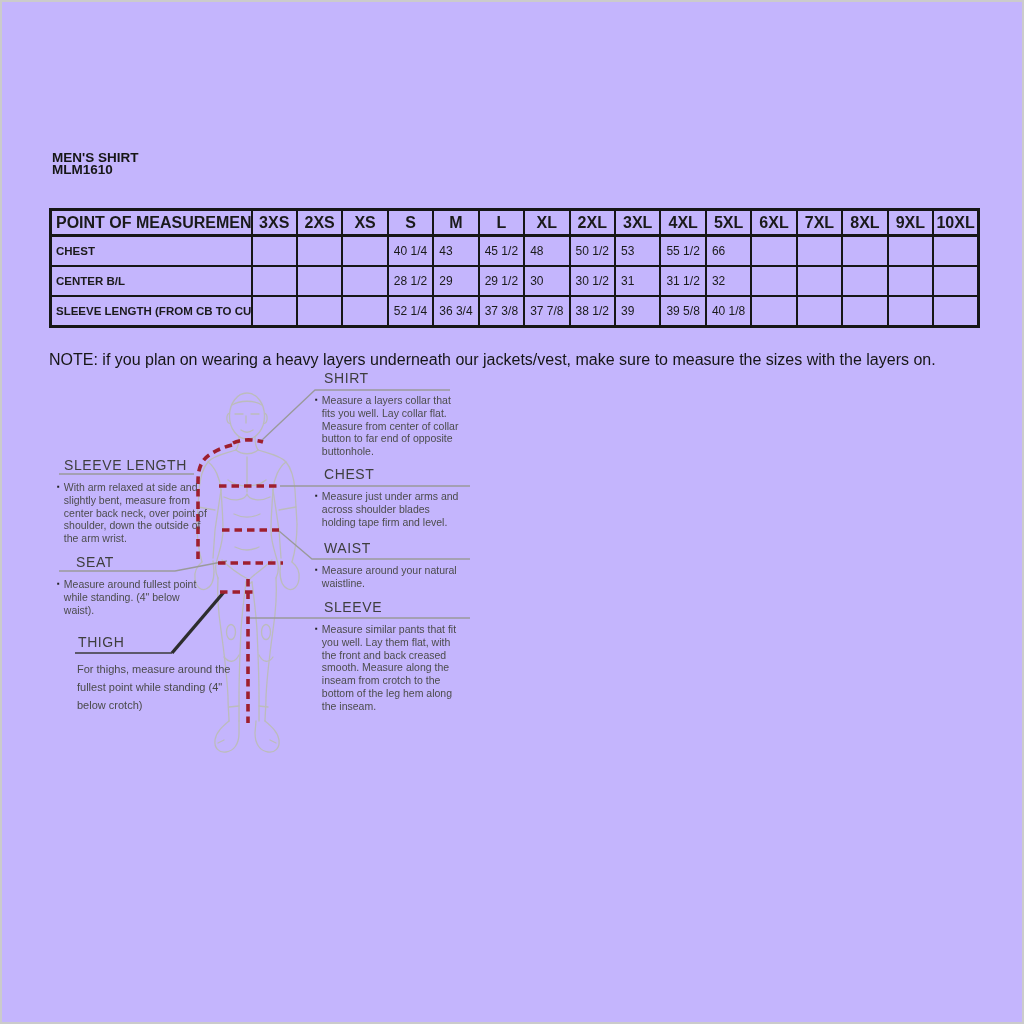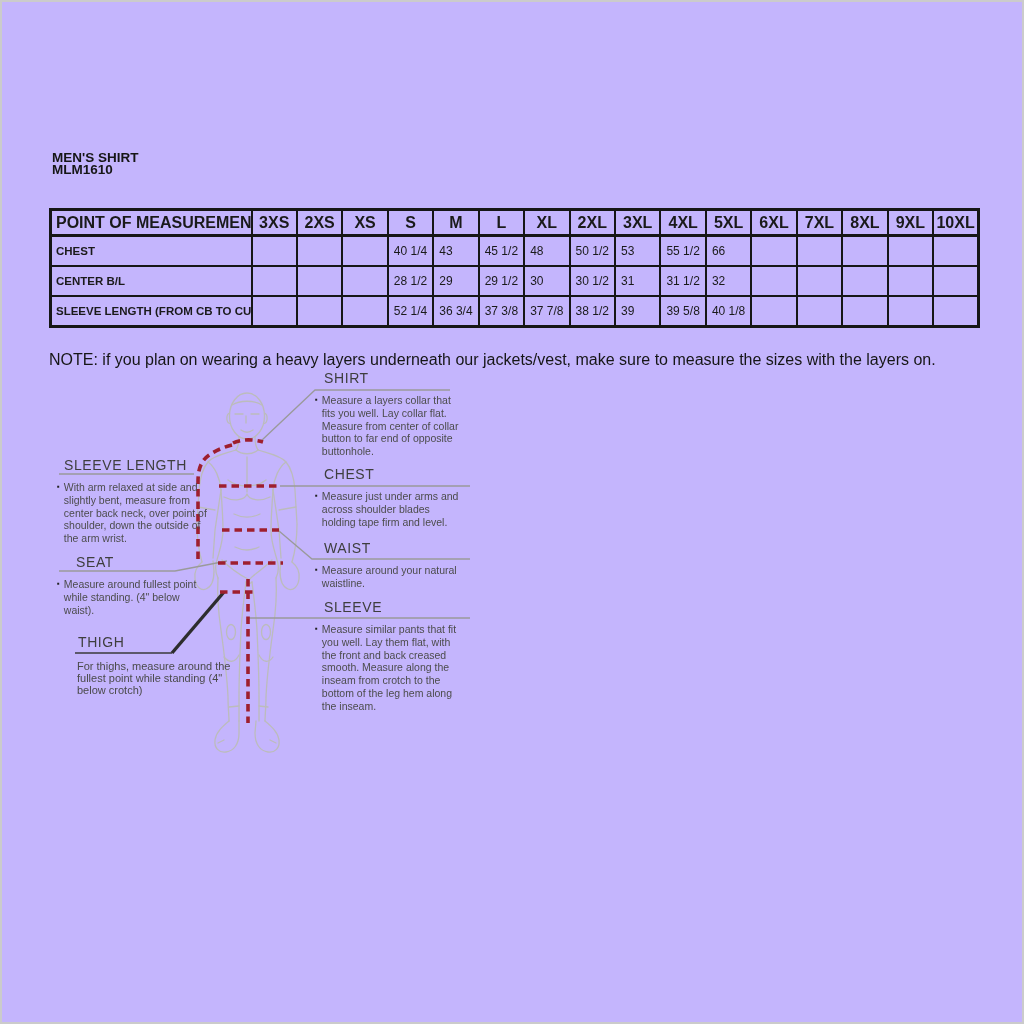--- a/index.html
+++ b/index.html
@@ -37,21 +37,21 @@
   .diagram-svg { position:absolute; left:0; top:355px; }
 
   .lbl-title {
     position:absolute; font-size:14px; color:#3e3e3e; letter-spacing:0.6px; font-weight:normal;
   }
   .lbl-desc {
     position:absolute; font-size:10.5px; line-height:12.8px; color:#4c4c4c;
     display:flex; align-items:flex-start;
   }
   .lbl-desc .bullet { font-size:8px; line-height:12.8px; margin-right:4px; color:#222; flex:0 0 auto; }
-  .lbl-desc.no-bullet { font-size:11px; line-height:12px; color:#4a4a4a; }
+  .lbl-desc.no-bullet { font-size:11px; line-height:18px; color:#4a4a4a; }
 </style>
 </head>
 <body>
 
 <div class="page">
 
   <div class="doc-title">MEN'S SHIRT</div>
   <div class="doc-model">MLM1610</div>
 
   <table class="size-table">

